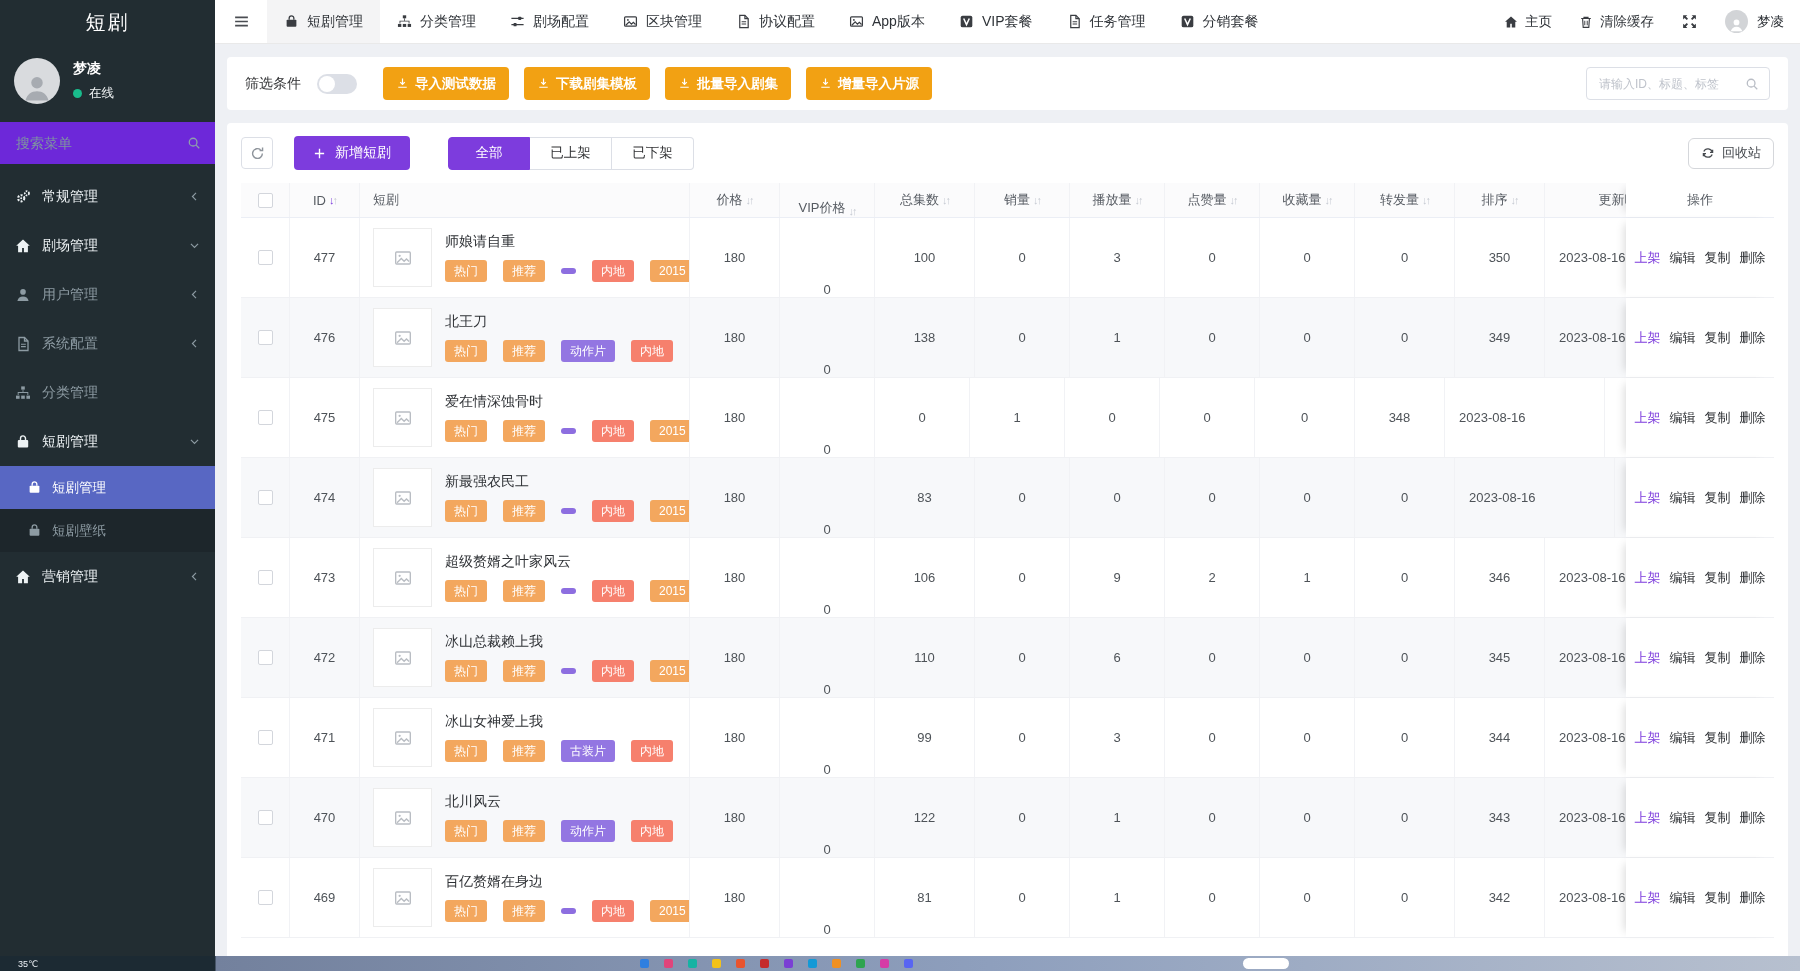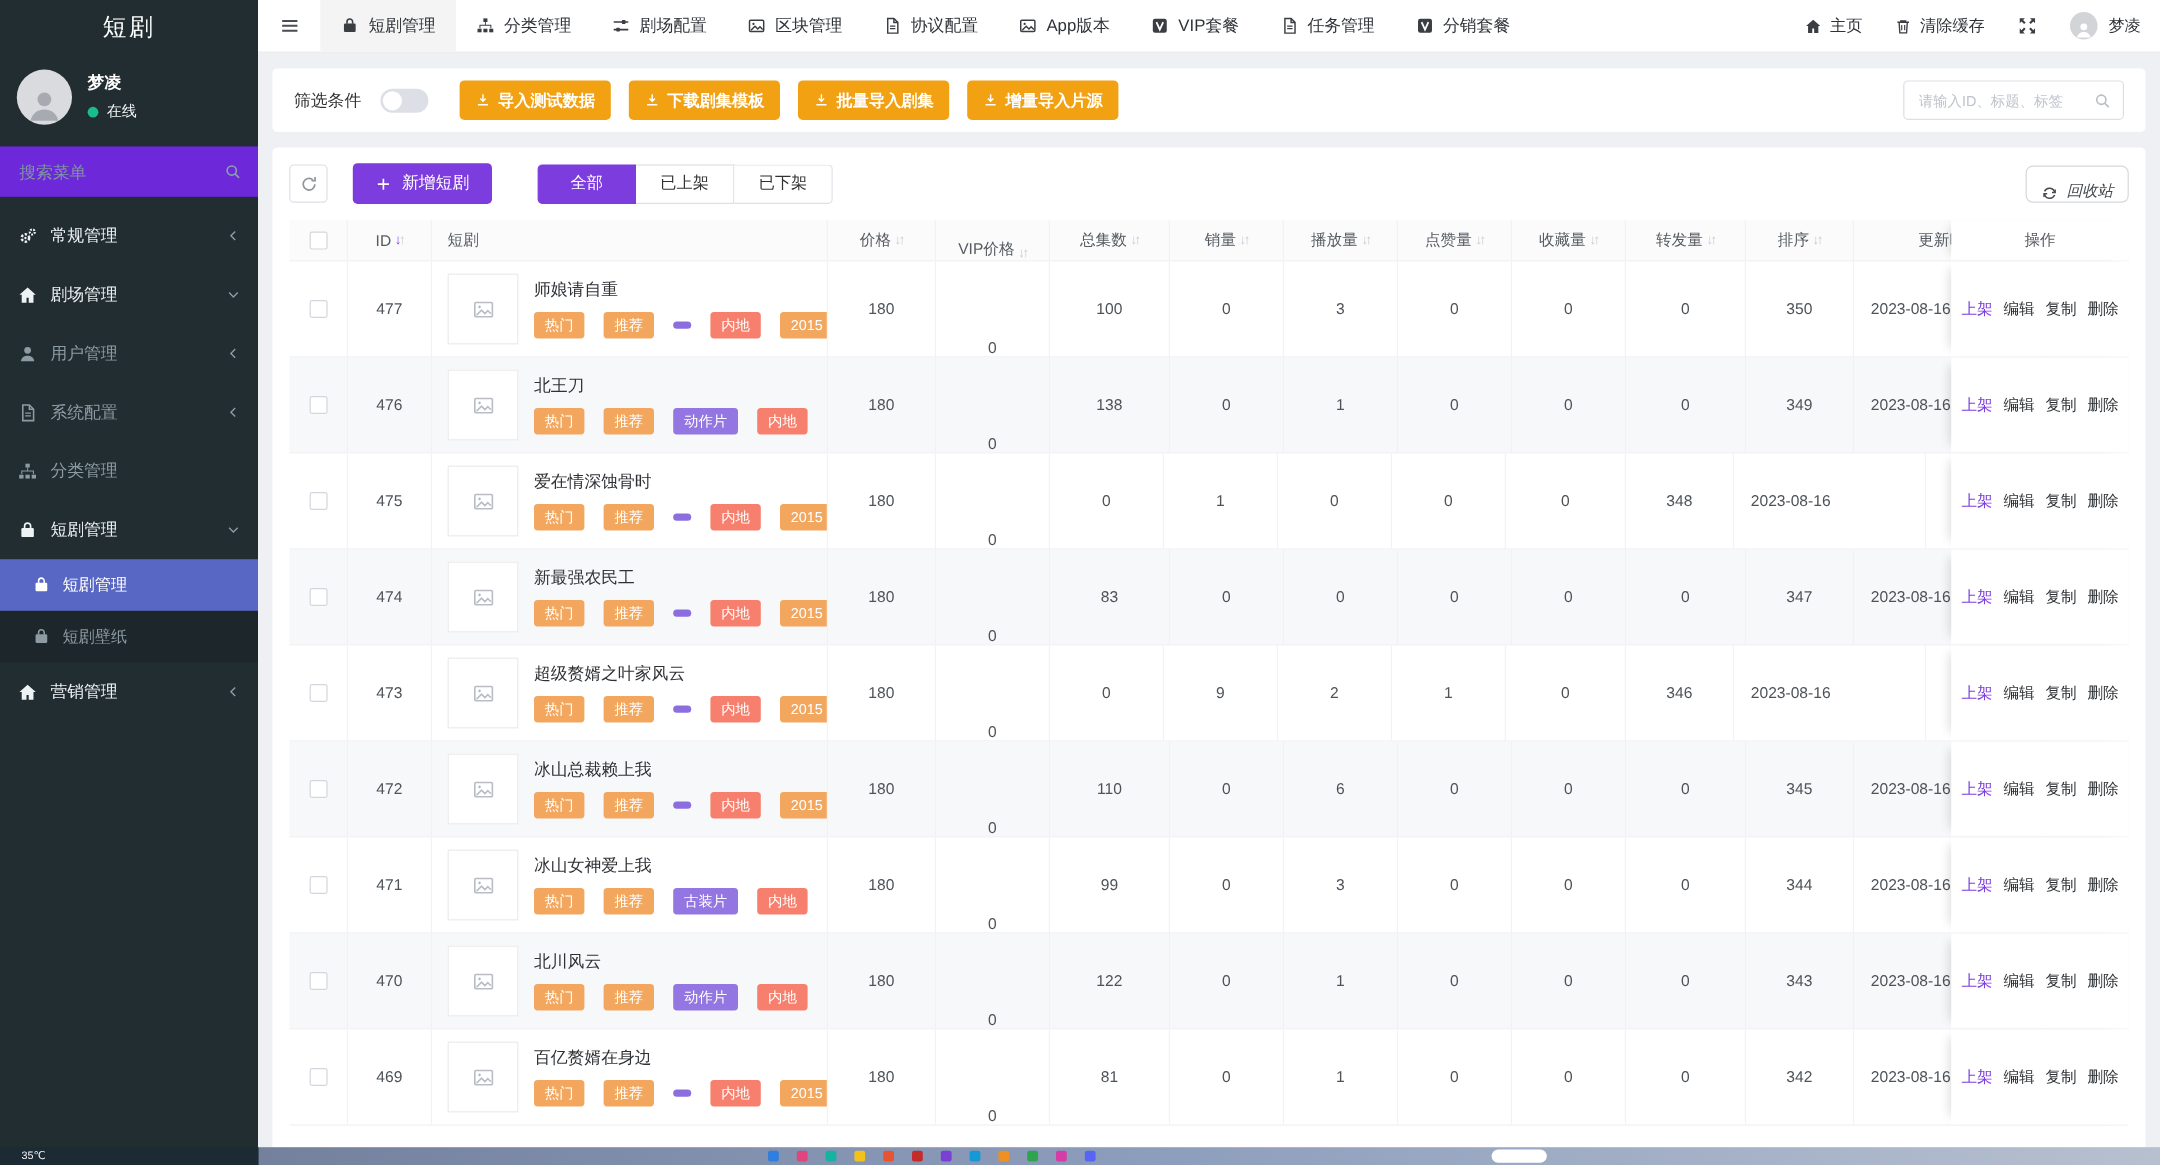--- a/index.html
+++ b/index.html
@@ -69,21 +69,21 @@
   .toolbar { display:flex; align-items:center; }
   .btn-refresh { width:32px; height:32px; border:1px solid #dcdfe6; border-radius:4px; display:flex; align-items:center; justify-content:center; color:#8f959c; cursor:pointer; background:#fff; }
   .btn-refresh .icon { width:15px; height:15px; }
   .btn-add { margin-left:21px; height:34px; background:#7d3cdd; color:#fff; border-radius:4px; display:flex; align-items:center; gap:9px; padding:0 19px; font-size:14px; cursor:pointer; }
   .btn-add .icon { width:13px; height:13px; }
   .segments { margin-left:38px; display:flex; }
   .segment { width:82px; height:33px; display:flex; align-items:center; justify-content:center; font-size:13.5px; color:#303133; background:#fff; border:1px solid #dcdfe6; border-left:none; cursor:pointer; }
   .segment:first-child { border-left:1px solid #dcdfe6; border-radius:4px 0 0 4px; }
   .segment:last-child { border-radius:0 4px 4px 0; }
   .segment.active { background:#7d3cdd; border-color:#7d3cdd; color:#fff; }
-  .btn-recycle { margin-left:auto; height:31px; border:1px solid #d5d7db; border-radius:6px; display:flex; align-items:flex-end; gap:7px; padding:0 12px; font-size:13px; color:#45494e; cursor:pointer; background:#fff;font-style:italic; }
+  .btn-recycle { margin-left:auto; height:31px; border:1px solid #d5d7db; border-radius:6px; display:flex; align-items:center; gap:7px; padding:0 12px; font-size:13px; color:#45494e; cursor:pointer; background:#fff; }
   .btn-recycle .icon { width:14px; height:14px; }
 
   
   .table { margin-top:13px; position:relative; height:calc(100% - 60px); overflow:hidden; }
   .thead { display:flex; height:35px; background:#fbfbfc; border-bottom:1px solid #ebeef5; position:relative; font-size:13px; color:#565b62; }
   .cell { height:100%; display:flex; align-items:center; justify-content:center; padding:0 6px; border-right:1px solid #f1f2f5; overflow:hidden; white-space:nowrap; }
   .col-select{width:49px;} .col-id{width:70px;} .col-drama{width:330px; justify-content:flex-start; padding-left:13px;}
   .col-price{width:90px;} .col-vip{width:95px;align-items:flex-end;} .col-episodes{width:100px;} .col-sales{width:95px;}
   .col-plays{width:95px;} .col-likes{width:95px;} .col-favorites{width:95px;} .col-shares{width:100px;}
   .col-sort{width:90px;} .col-updated{width:160px;} .col-fill{flex:1; border-right:none;}
@@ -742,21 +742,20 @@
               </div>
             </div>
             <div class="cell col-price">180</div>
             <div class="cell col-vip">0</div>
             <div class="cell col-episodes">83</div>
             <div class="cell col-sales">0</div>
             <div class="cell col-plays">0</div>
             <div class="cell col-likes">0</div>
             <div class="cell col-favorites">0</div>
             <div class="cell col-shares">0</div>
-            <div class="cell col-sort">347</div>
             <div class="cell col-updated">2023-08-16</div>
             <div class="cell col-fill"></div>
             <div class="action-col">
               <span class="action-link purple">上架</span>
               <span class="action-link">编辑</span>
               <span class="action-link">复制</span>
               <span class="action-link">删除</span>
             </div>
           </div>
           <div class="trow">
@@ -782,20 +781,21 @@
                     <span class="tag orange">推荐</span>
                     <span class="tag-dash"></span>
                     <span class="tag red">内地</span>
                     <span class="tag orange">2015</span>
                   </div>
                 </div>
               </div>
             </div>
             <div class="cell col-price">180</div>
             <div class="cell col-vip">0</div>
+            <div class="cell col-episodes">106</div>
             <div class="cell col-sales">0</div>
             <div class="cell col-plays">9</div>
             <div class="cell col-likes">2</div>
             <div class="cell col-favorites">1</div>
             <div class="cell col-shares">0</div>
             <div class="cell col-sort">346</div>
             <div class="cell col-updated">2023-08-16</div>
             <div class="cell col-fill"></div>
             <div class="action-col">
               <span class="action-link purple">上架</span>

